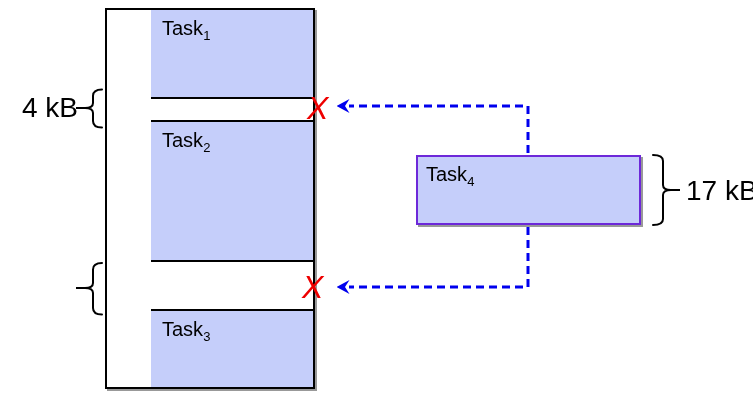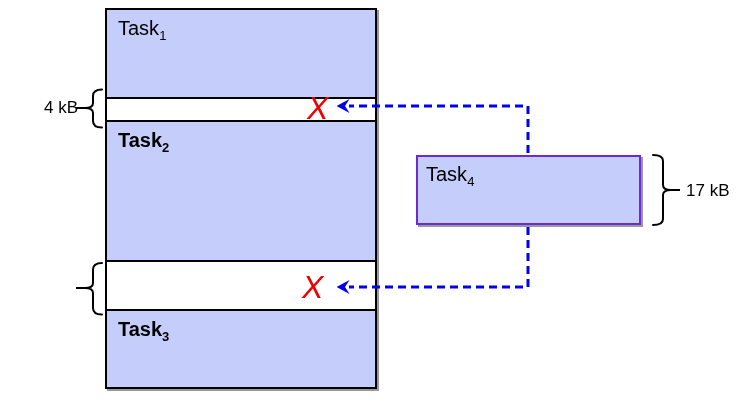--- a/index.html
+++ b/index.html
@@ -2,39 +2,40 @@
 <html><head>
 <meta charset="utf-8">
 <style>
   html,body { margin:0; padding:0; background:#ffffff; }
   .canvas {
     position:relative; width:753px; height:401px; background:#ffffff;
     font-family:"Liberation Sans","DejaVu Sans",sans-serif; overflow:hidden; color:#000;
   }
   
   .memcol {
-    position:absolute; left:105px; top:8px; width:272px; height:381px;
+    position:absolute; left:105px; top:8px; width:210px; height:381px;
     box-sizing:border-box; border:2px solid #000; background:#ffffff;
     box-shadow:2px 2px 0 #999999;
+    padding-left:44px;
   }
   .seg { box-sizing:border-box; width:100%; }
   .seg.task { background:#c5cefa; }
   .bb { border-bottom:2px solid #000; }
-  .bt { border-top:2px solid #000;font-weight:bold; }
+  .bt { border-top:2px solid #000; }
   .tlabel { display:block; padding:7px 0 0 11px; font-size:20px; line-height:22px; }
   .tlabel sub { font-size:13px; line-height:0; }
   
   .task4 {
     position:absolute; left:416px; top:155px; width:225px; height:70px;
     box-sizing:border-box; border:2px solid #6d28d9; background:#c5cefa;
     box-shadow:2px 2px 0 #999999;
   }
   .task4 .tlabel { padding:6px 0 0 8px; }
   
-  .sidelabel { position:absolute; font-size:17px; line-height:28px; white-space:nowrap; }
+  .sidelabel { position:absolute; font-size:28px; line-height:28px; white-space:nowrap; }
   .alignr { text-align:right; }
   .xmark {
     position:absolute; font-size:32px; line-height:32px; font-style:italic;
     color:#ee0000; z-index:7;
   }
   svg.overlay { position:absolute; left:0; top:0; z-index:5; }
 </style>
 </head>
 <body>
 

